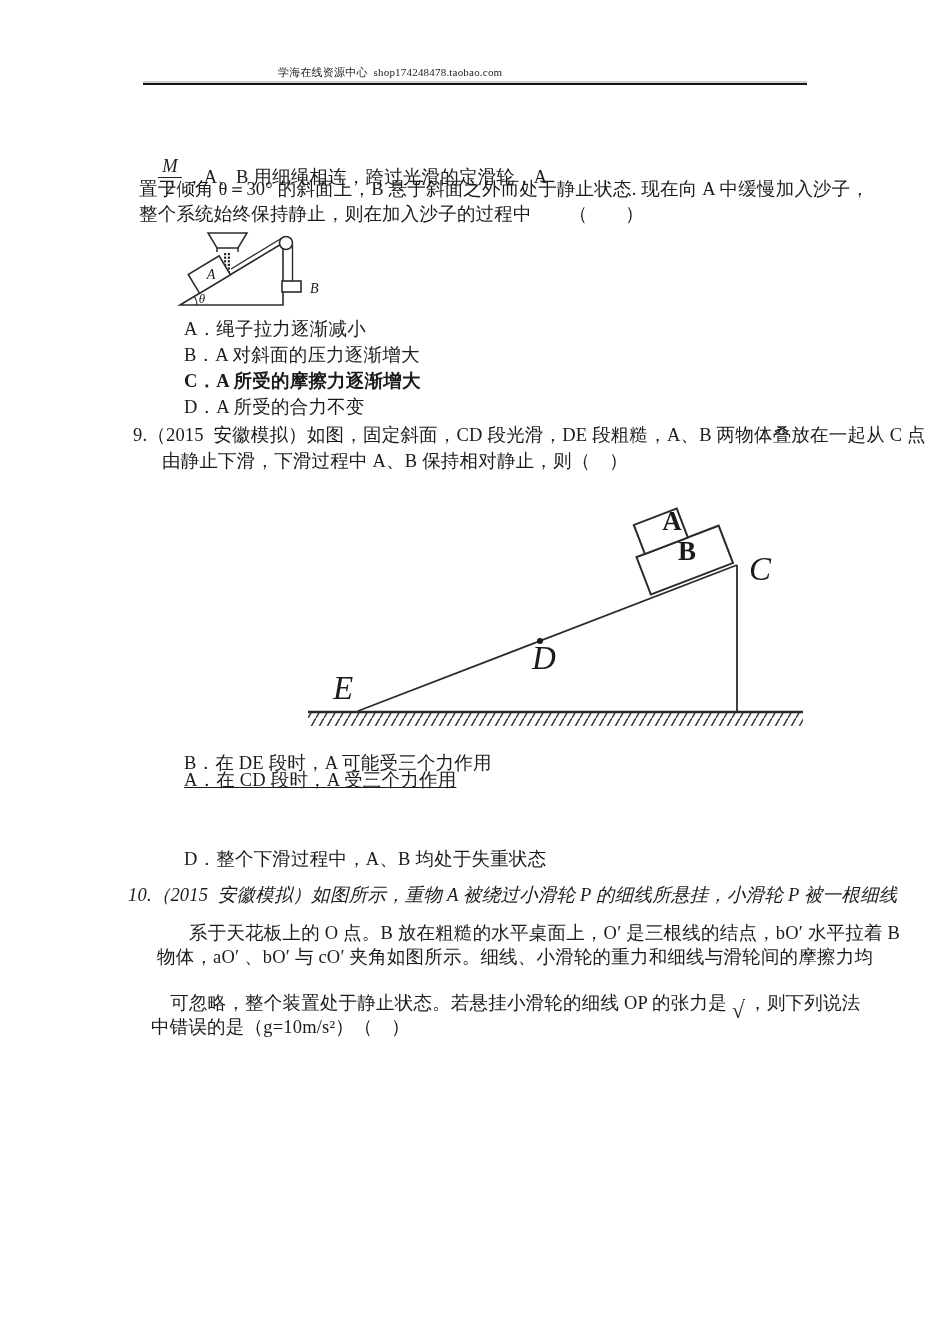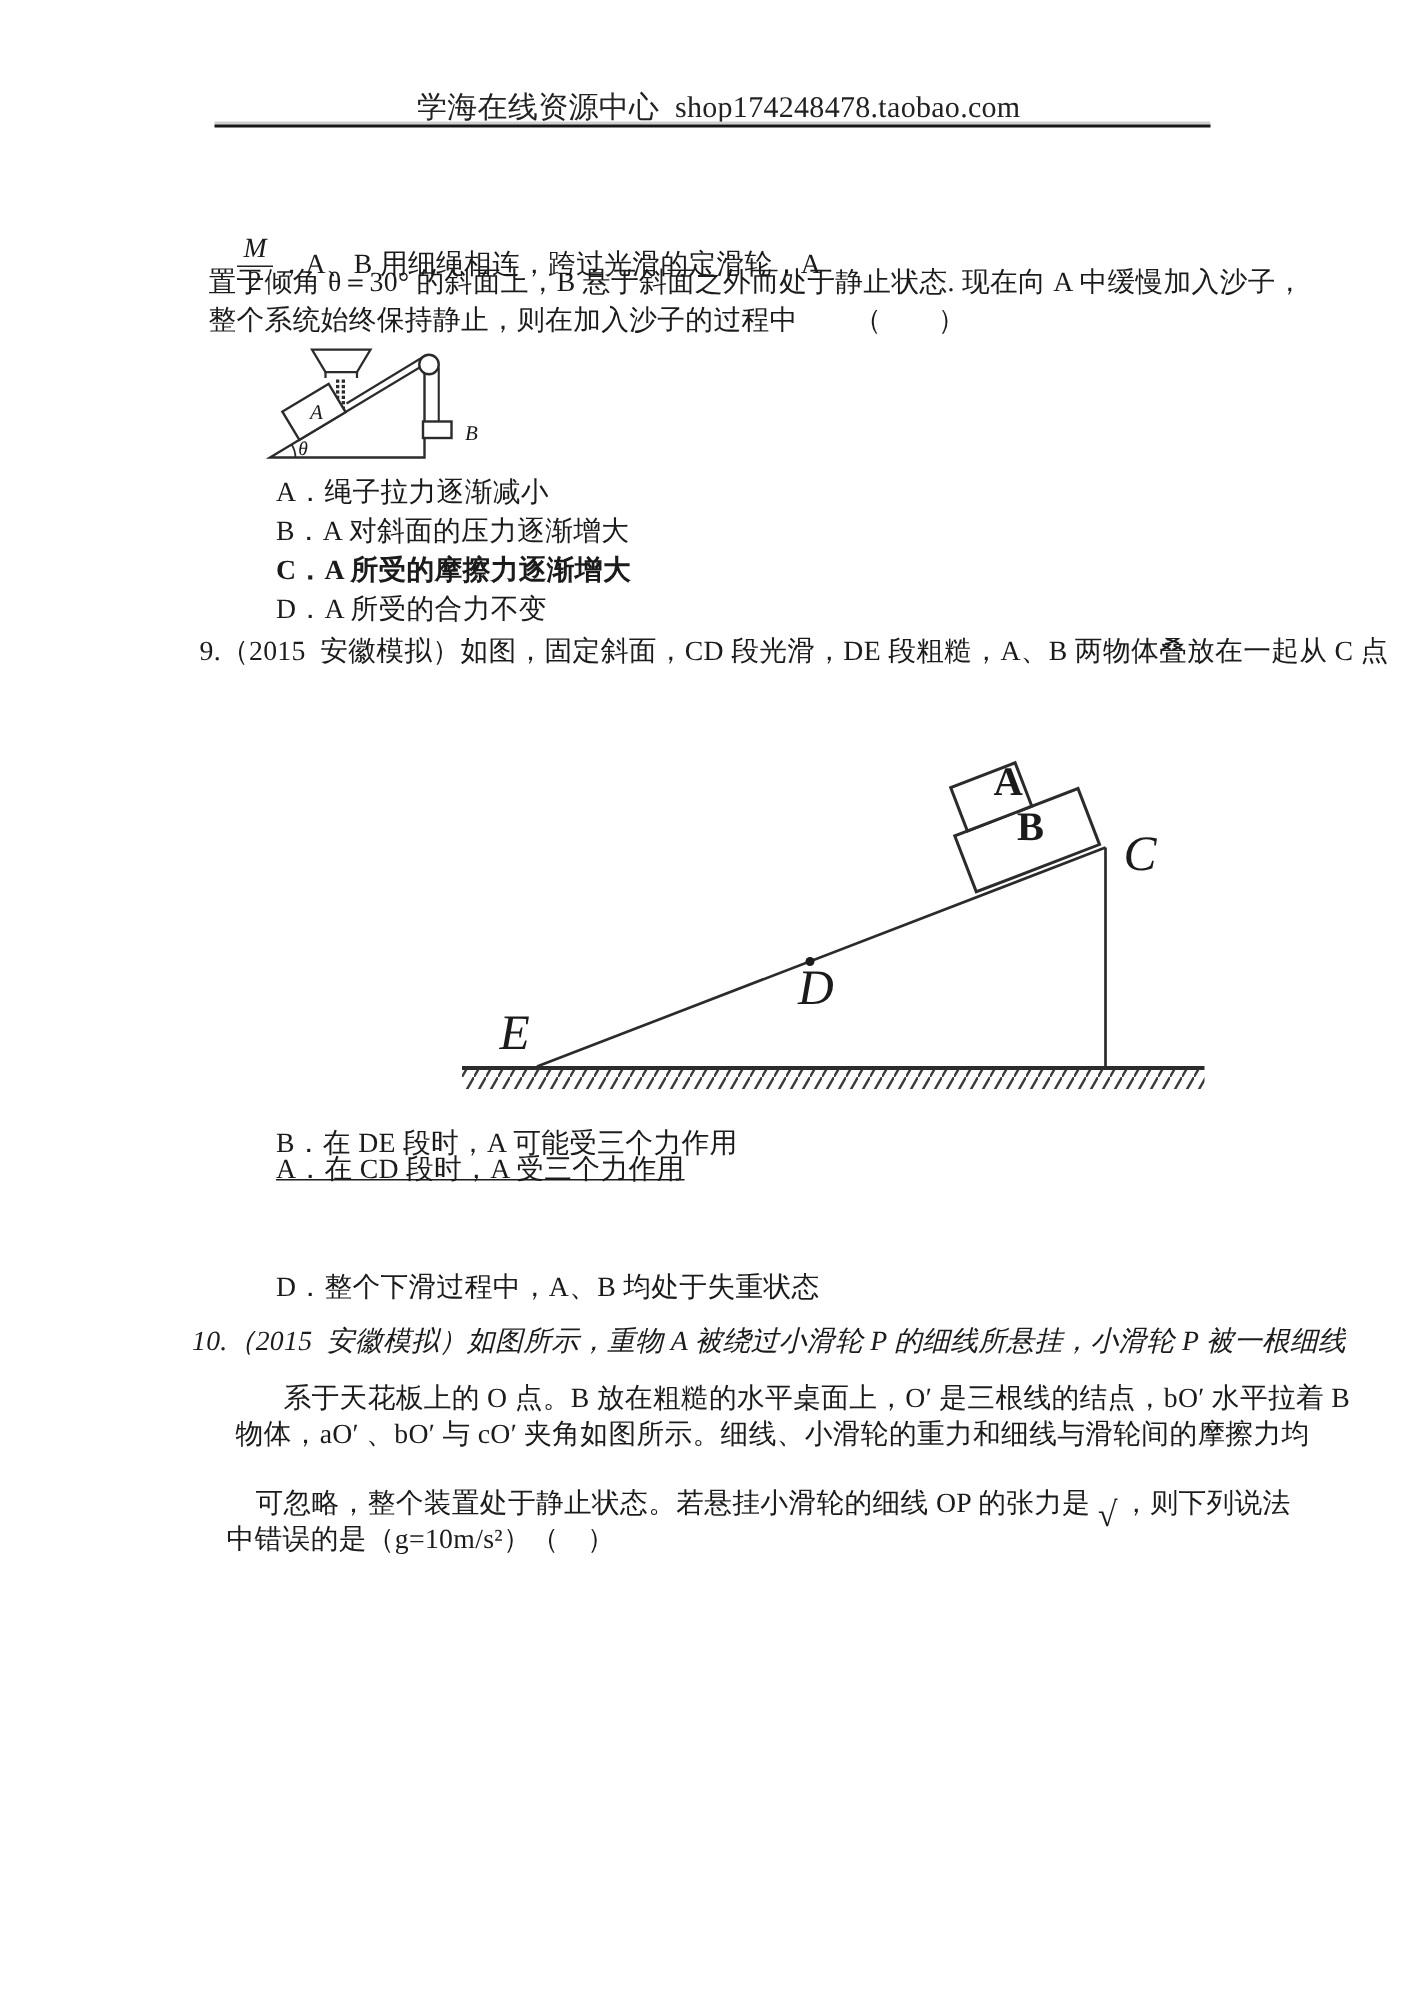--- a/index.html
+++ b/index.html
@@ -13,21 +13,21 @@
     overflow:hidden;
   }
   .t{
     position:absolute;
     white-space:pre;
     font-size:18.5px;
     line-height:23px;
     letter-spacing:0.2px;
   }
   .hdr{
-    font-size:20px;
+    font-size:11px;
     color:#222;
   }
   .rule{
     position:absolute;
     left:143px;top:83px;
     width:664px;height:2.4px;
     background:#161616;
     box-shadow:0 -2px 0 #cfcfcf;
   }
   
@@ -107,20 +107,21 @@
     <rect x="127" y="61" width="19" height="11" fill="#ffffff" stroke="#2b2b2b" stroke-width="1.6"></rect>
     <text x="155" y="73" font-size="14" font-style="italic">B</text>
   </svg>
 
   <div class="t" style="left:184px;top:318px;">A．绳子拉力逐渐减小</div>
   <div class="t" style="left:184px;top:344px;">B．A 对斜面的压力逐渐增大</div>
   <div class="t" style="left:184px;top:370px;font-weight:bold;">C．A 所受的摩擦力逐渐增大</div>
   <div class="t" style="left:184px;top:396px;">D．A 所受的合力不变</div>
 
   <div class="t" style="left:133px;top:424px;">9.（2015  安徽模拟）如图，固定斜面，CD 段光滑，DE 段粗糙，A、B 两物体叠放在一起从 C 点</div>
+  <div class="t" style="left:162px;top:450px;">由静止下滑，下滑过程中 A、B 保持相对静止，则（　）</div>
 
   <svg style="left:300px;top:480px;" width="520" height="265" viewBox="0 0 520 265">
     <defs>
       <pattern id="hatch" width="8" height="14" patternUnits="userSpaceOnUse">
         <line x1="0" y1="14" x2="8" y2="0" stroke="#3a3a3a" stroke-width="1.6"></line>
       </pattern>
     </defs>
 
     <line x1="58" y1="231" x2="437" y2="85" stroke="#2b2b2b" stroke-width="1.8"></line>
     <line x1="437" y1="85" x2="437" y2="231" stroke="#2b2b2b" stroke-width="1.8"></line>

